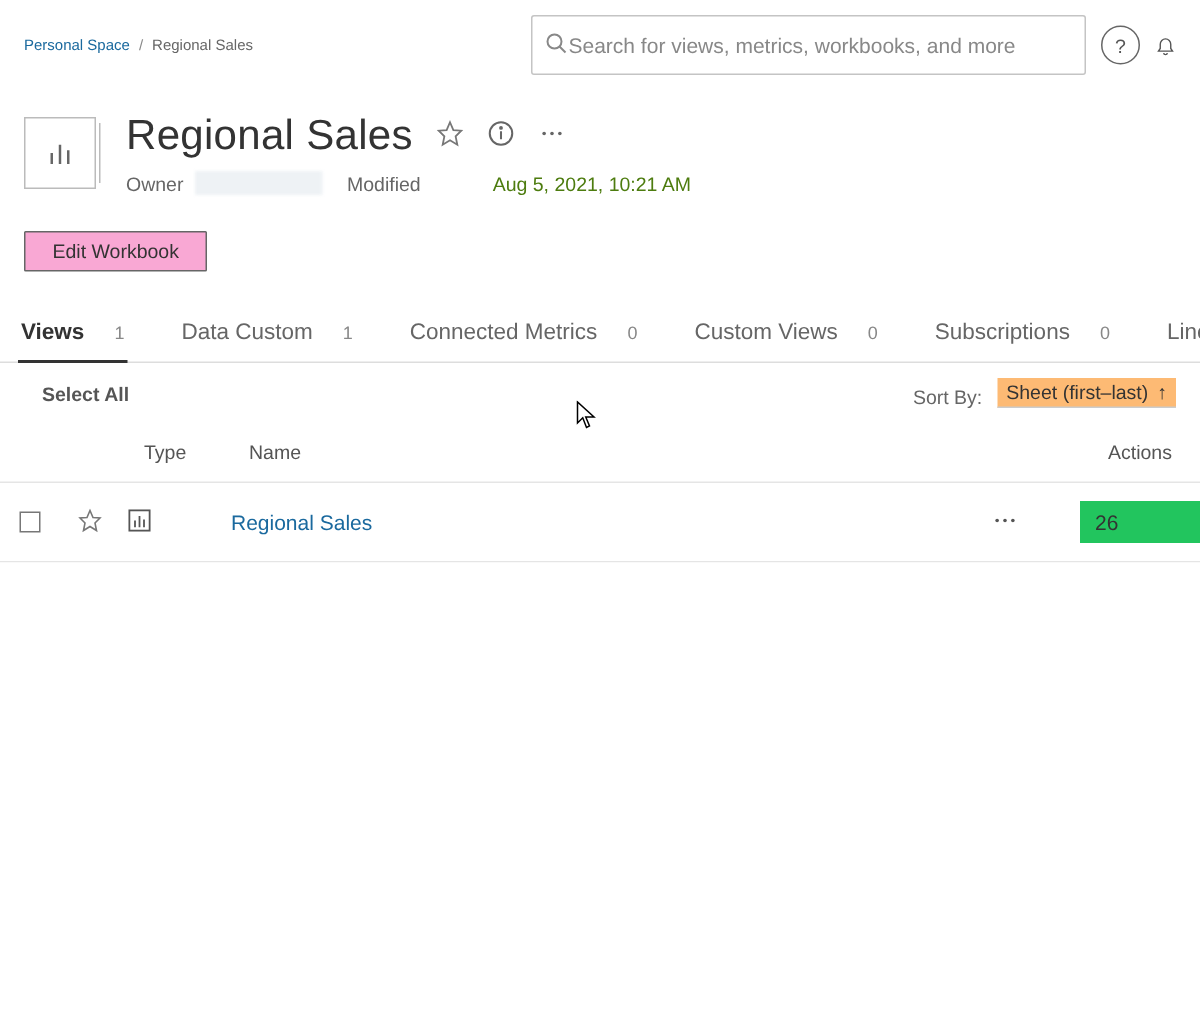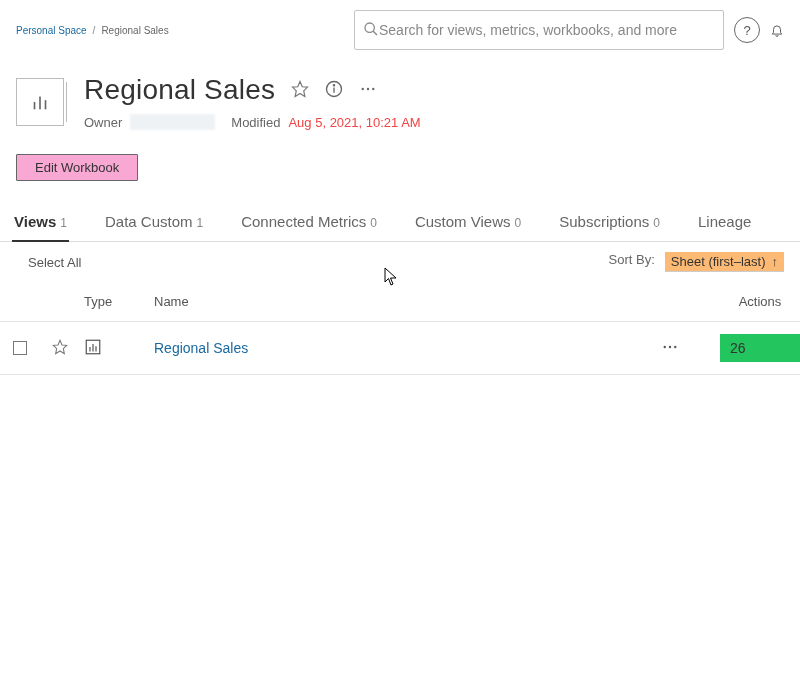--- a/index.html
+++ b/index.html
@@ -101,21 +101,21 @@
     color: #666;
     margin-top: 8px;
   }
   .owner-blur {
     display: inline-block;
     width: 85px; height: 16px;
     background: #eef2f5;
     filter: blur(1px);
     margin-right: 8px;
   }
-  .meta-val { color: #ef4444; }
+  .meta-val { color: #4d7c0f; margin-left: 40px; }
 
   .actions-bar { padding: 16px 16px 24px 16px; }
   .edit-btn {
     border: 1px solid #666;
     background: #f9a8d4;
     padding: 5px 18px;
     font-size: 13px;
     color: #333;
     border-radius: 1px;
     cursor: pointer;
@@ -126,63 +126,63 @@
     gap: 34px;
     padding: 0 12px;
     border-bottom: 1px solid #ddd;
     font-size: 15px;
     color: #666;
     white-space: nowrap;
   }
   .tab {
     padding: 8px 2px 10px 2px;
     display: flex;
-    gap: 4px;
+    gap: 20px;
     align-items: baseline;
     cursor: pointer;
   }
   .tab.active {
     color: #333;
     font-weight: 600;
     border-bottom: 2px solid #333;
     margin-bottom: -1px;
   }
   .tab .count { font-size: 12px; color: #888; font-weight: 400; }
 
   .toolbar-row {
     display: flex;
     align-items: center;
     padding: 10px 16px 10px 28px;
     font-size: 13px;
     color: #555;
   }
-  .select-all { cursor: pointer; }
+  .select-all { cursor: pointer; font-weight: bold; }
   .sort-wrap {
     margin-left: auto;
     display: flex;
-    align-items: flex-start;
+    align-items: flex-end;
     gap: 10px;
     color: #666;
   }
   .sort-select {
     border: none;
     border-bottom: 1px solid #ccc;
     padding: 2px 6px;
     font-size: 13px;
     color: #333;
     background: #fdba74;
     display: flex;
     align-items: center;
     gap: 6px;
   }
 
   .table-head {
     display: flex;
     align-items: flex-start;
-    padding: 12px 0 12px 0;
+    padding: 12px 0 12px 12px;
     border-bottom: 1px solid #e5e5e5;
     color: #555;
     font-size: 13px;
   }
   .col-check { width: 40px; display:flex; justify-content:center; }
   .col-star  { width: 40px; display:flex; justify-content:center; }
   .col-type  { width: 70px; padding-left: 4px; }
   .col-name  { flex: 1; padding-left: 4px; }
   .col-actions { width: 80px; text-align: center; }
   .col-views { width: 90px; padding-left: 10px; }

